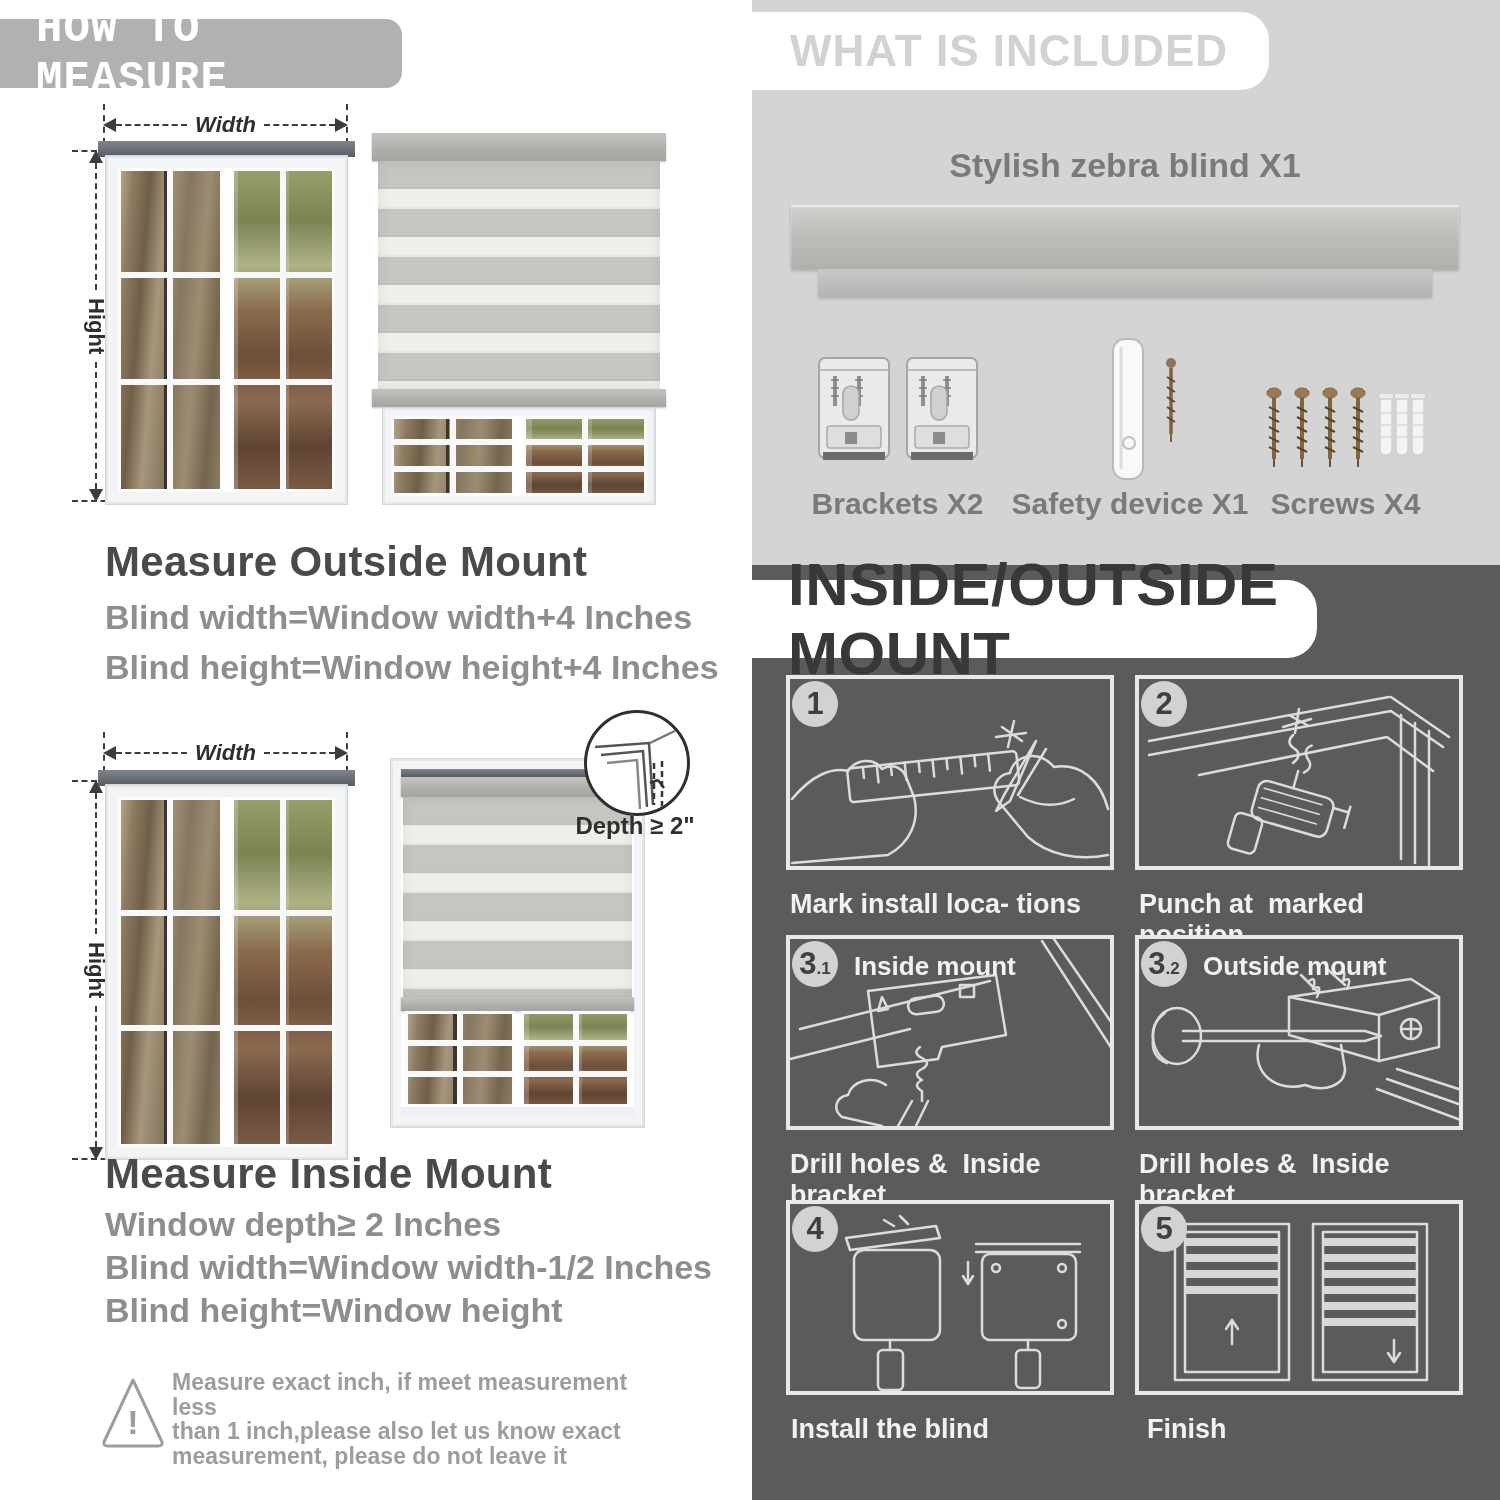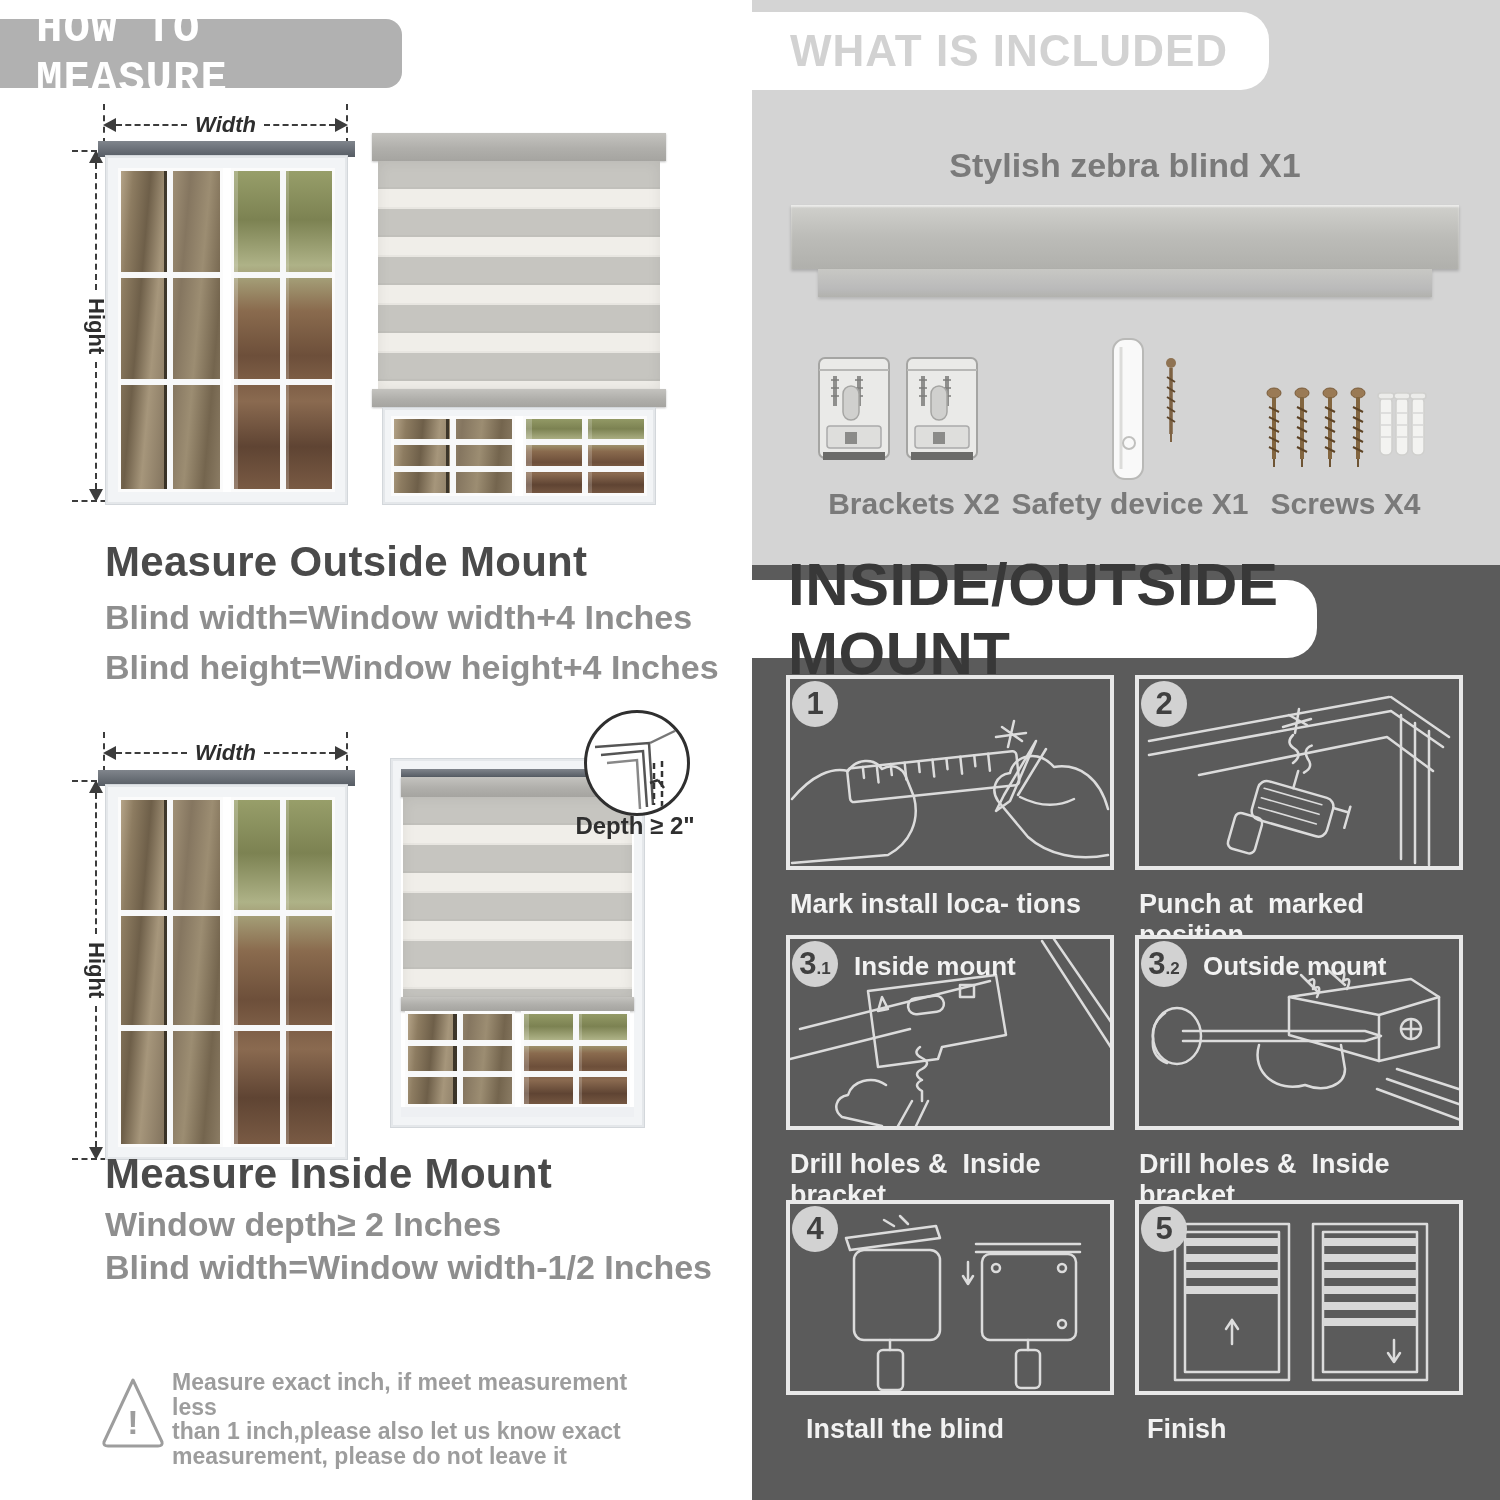--- a/index.html
+++ b/index.html
@@ -189,20 +189,21 @@
       <path d="M63,30 L96,14" stroke="#777"></path>
       <path d="M67,50 L67,92 M75,48 L75,94" stroke-dasharray="6 4" stroke="#333"></path>
       <path d="M63,70 l8,-3 M71,67 l6,8" stroke="#333"></path>
     </svg>
   </div>
   <div class="abs depth-label" style="left:550px;top:812px;width:170px;">Depth ≥ 2"</div>
 
   <div class="abs sec-title" style="left:105px;top:1150px;">Measure Inside Mount</div>
   <div class="abs sec-line" style="left:105px;top:1205px;">Window depth≥ 2 Inches</div>
   <div class="abs sec-line" style="left:105px;top:1248px;">Blind width=Window width-1/2 Inches</div>
+  <div class="abs sec-line" style="left:105px;top:1291px;">Blind height=Window height</div>
 
   <div class="abs" style="left:100px;top:1374px;width:66px;height:76px;">
     <svg width="66" height="76" viewBox="0 0 66 76">
       <path class="tri-icon" d="M33,6 L62,68 Q63,72 58,72 L8,72 Q3,72 4,68 Z"></path>
       <text x="33" y="60" text-anchor="middle" font-size="34" font-weight="bold" fill="#9d9d9d" font-family="Liberation Sans, sans-serif">!</text>
     </svg>
   </div>
   <div class="abs" style="left:172px;top:1370px;width:500px;">
     <div class="warn-line">Measure exact inch, if meet measurement less</div>
     <div class="warn-line">than 1 inch,please also let us know exact</div>
@@ -294,21 +295,21 @@
           </g>
         <g transform="translate(150,0)">
             <rect x="0" y="12" width="12" height="58" rx="5" fill="#f3f3f1" stroke="#cfcfcd" stroke-width="1.5"></rect>
             <rect x="-2" y="8" width="16" height="6" rx="3" fill="#ececea" stroke="#cfcfcd" stroke-width="1.5"></rect>
             <path d="M0,28 h12 M0,40 h12 M0,52 h12" stroke="#d8d8d6" stroke-width="1.5" fill="none"></path>
           </g>
       </g>
     </svg>
   </div>
 
-  <div class="abs included-label" style="left:795px;top:487px;width:205px;text-align:right;">Brackets X2</div>
+  <div class="abs included-label" style="left:795px;top:487px;width:205px;">Brackets X2</div>
   <div class="abs included-label" style="left:1005px;top:487px;width:250px;">Safety device X1</div>
   <div class="abs included-label" style="left:1258px;top:487px;width:175px;">Screws X4</div>
 
   <div class="abs hdr-mount">
     <span>INSIDE/OUTSIDE MOUNT</span>
   </div>
 
   <div class="abs panel" style="left:786px;top:675px;width:328px;height:195px;">
     <div class="stepnum">
         <span>1</span>
@@ -400,21 +401,21 @@
       <rect x="88" y="146" width="25" height="40" rx="5"></rect>
       <path d="M186,40 h104 M186,48 h104"></path>
       <path d="M178,58 v22 m0,0 l-5,-8 m5,8 l5,-8"></path>
       <rect x="192" y="50" width="94" height="86" rx="8"></rect>
       <circle cx="206" cy="64" r="4"></circle>
         <circle cx="272" cy="64" r="4"></circle>
         <circle cx="272" cy="120" r="4"></circle>
       <path d="M238,136 v10"></path>
       <rect x="226" y="146" width="24" height="38" rx="5"></rect>
     </svg>
-    <div class="abs caption" style="left:16px;top:210px;width:328px;">Install the blind</div>
+    <div class="abs caption" style="left:1px;top:210px;width:328px;">Install the blind</div>
   </div>
 
   <div class="abs panel" style="left:1135px;top:1200px;width:328px;height:195px;">
     <div class="stepnum">
         <span>5</span>
       </div>
     <svg class="lineart" width="320" height="187" viewBox="0 0 320 187">
       <rect x="36" y="20" width="114" height="156"></rect>
       <rect x="46" y="28" width="94" height="140"></rect>
       <g fill="#d8d8d8" stroke="none">

